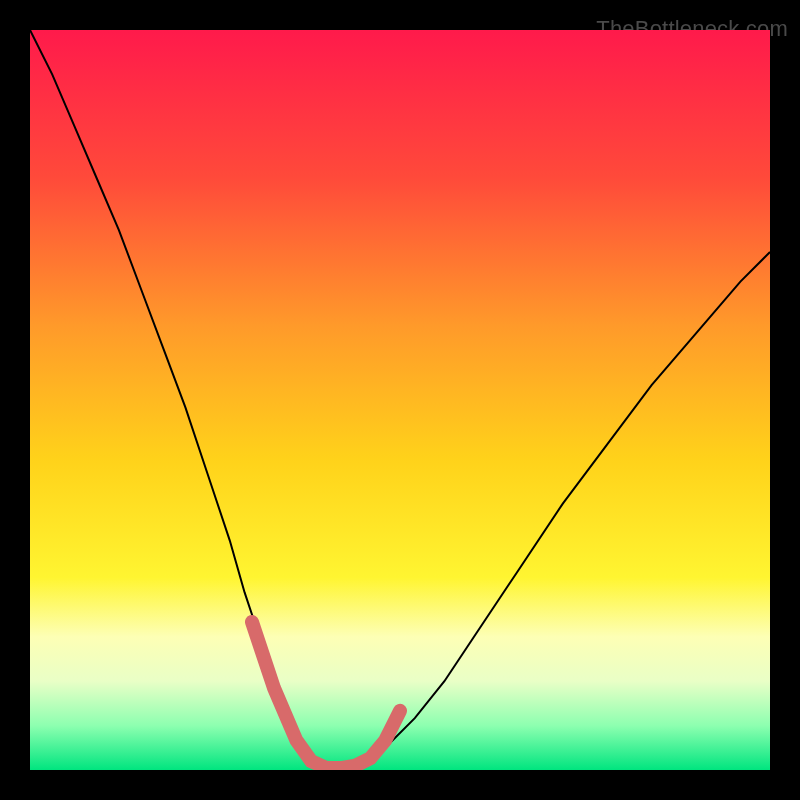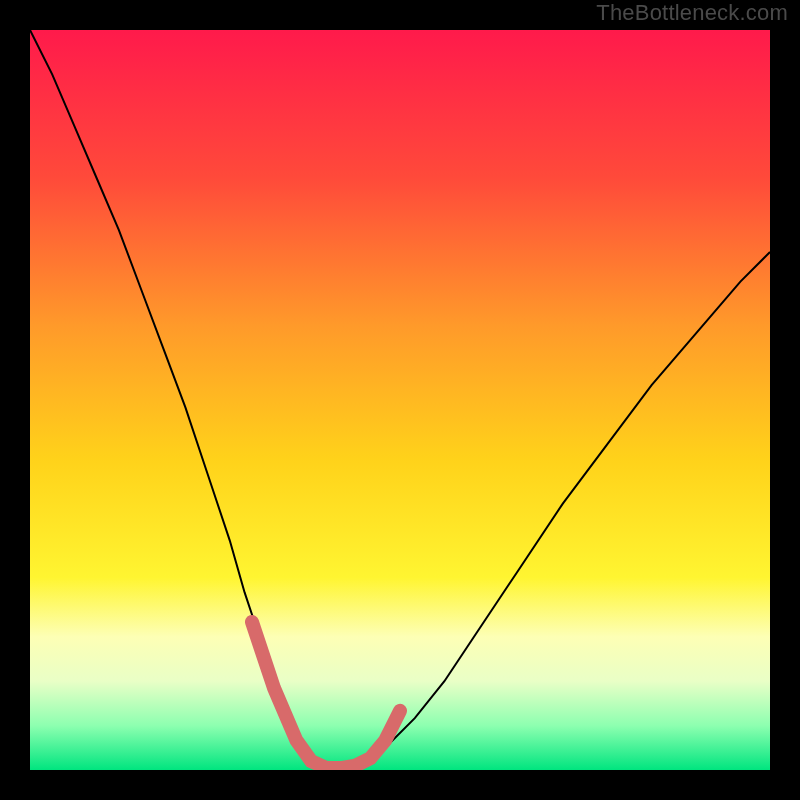--- a/index.html
+++ b/index.html
@@ -27,21 +27,21 @@
   .gradient {
     position: absolute;
     inset: 0;
   }
   .curve-svg {
     position: absolute;
     inset: 0;
   }
   .watermark {
     position: absolute;
-    top: 0;
+    top: 16px;
     right: 12px;
     color: #4a4a4a;
     font-size: 22px;
     letter-spacing: 0.2px;
     user-select: none;
   }
 </style>
 </head>
 <body>
 

